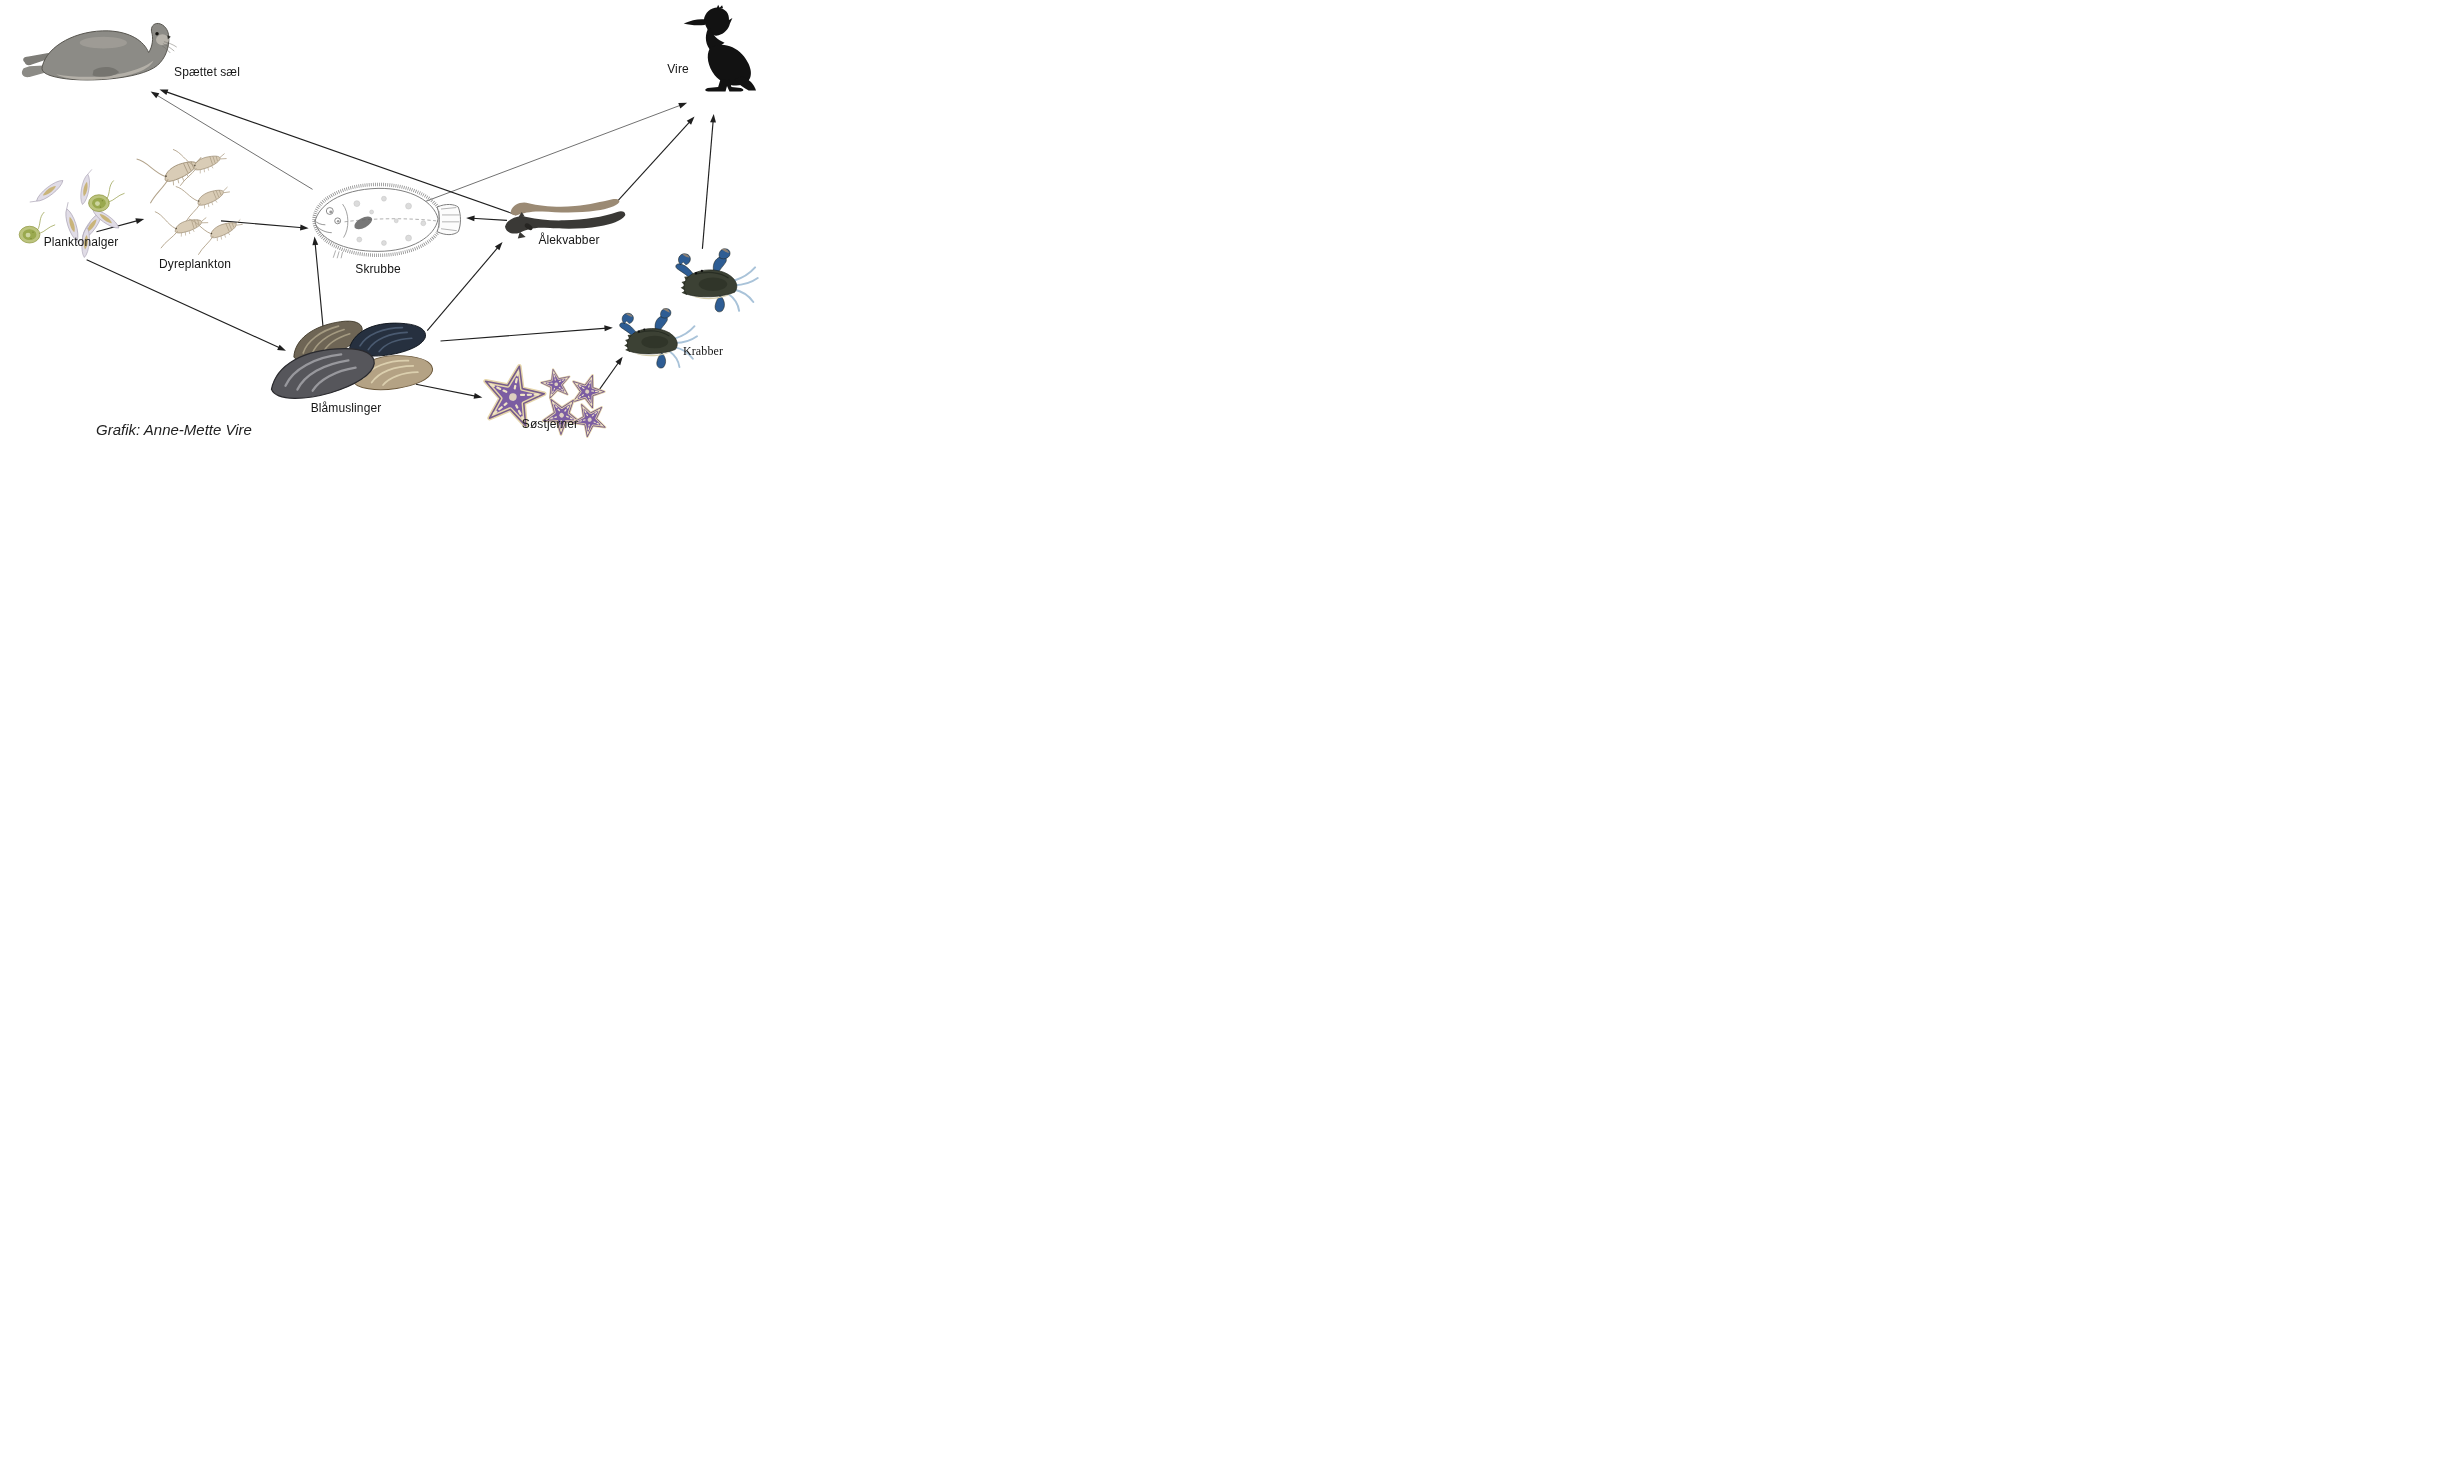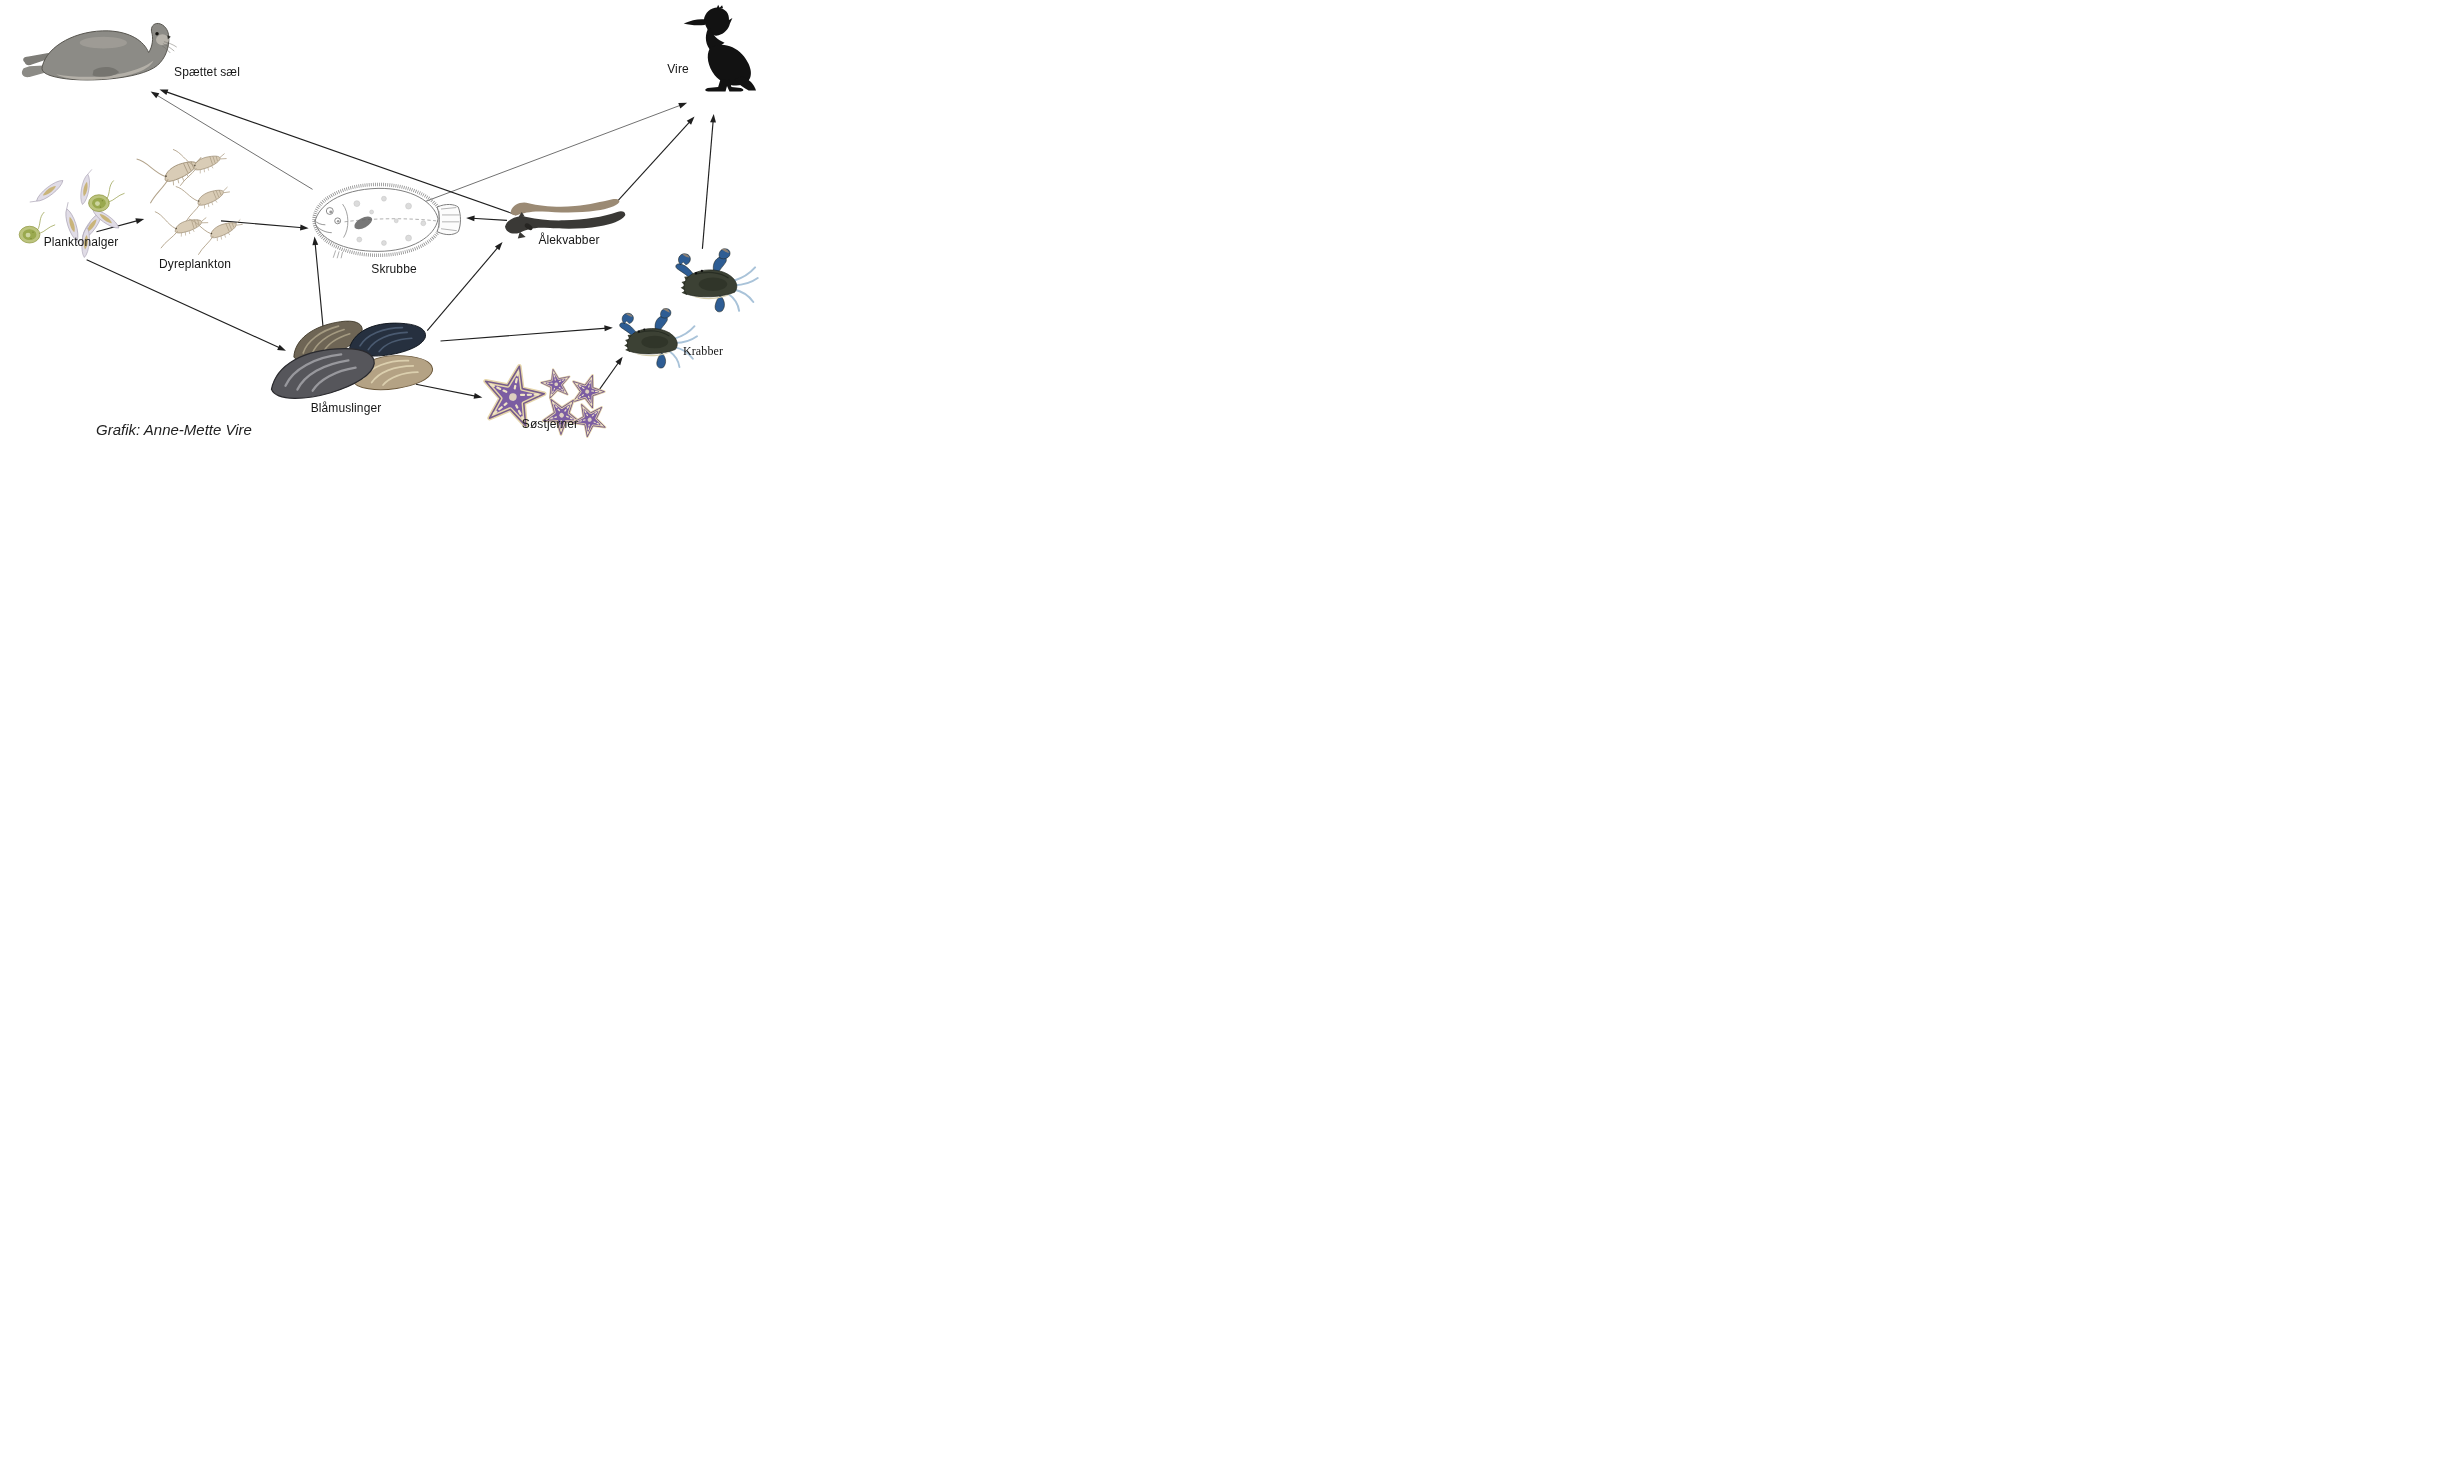--- a/index.html
+++ b/index.html
@@ -205,21 +205,21 @@
   </g>
 
   <g style="--ca:var(--crab-shell);--cd:var(--crab-edge);--cb:var(--crab-blue);--cl:var(--crab-leg);--ct:var(--crab-tip)" transform="translate(1250,498)">
     <use href="#crab" transform="translate(122,32) scale(0.9)"></use>
     <use href="#crab" transform="translate(8,152) scale(0.85)"></use>
   </g>
 </svg>
 
 <div class="node-label" style="left: 81px; top: 242px;">Planktonalger</div>
 <div class="node-label" style="left: 195px; top: 264px;">Dyreplankton</div>
-<div class="node-label" style="left: 378px; top: 269px; margin-left: 16px;">Skrubbe</div>
+<div class="node-label" style="left: 378px; top: 269px;">Skrubbe</div>
 <div class="node-label" style="left: 569px; top: 240px;">Ålekvabber</div>
 <div class="node-label" style="left: 346px; top: 408px;">Blåmuslinger</div>
 <div class="node-label" style="left: 550px; top: 424px;">Søstjerner</div>
 <div class="node-label" style="left: 703px; top: 351px; font-family: Liberation Serif, serif;">Krabber</div>
 <div class="node-label" style="left: 207px; top: 72px;">Spættet sæl</div>
 <div class="node-label" style="left: 678px; top: 69px;">Vire</div>
 <div class="credit" id="credit" style="left: 174px; top: 429px;">Grafik: Anne-Mette Vire</div>
 
 </div>
 

